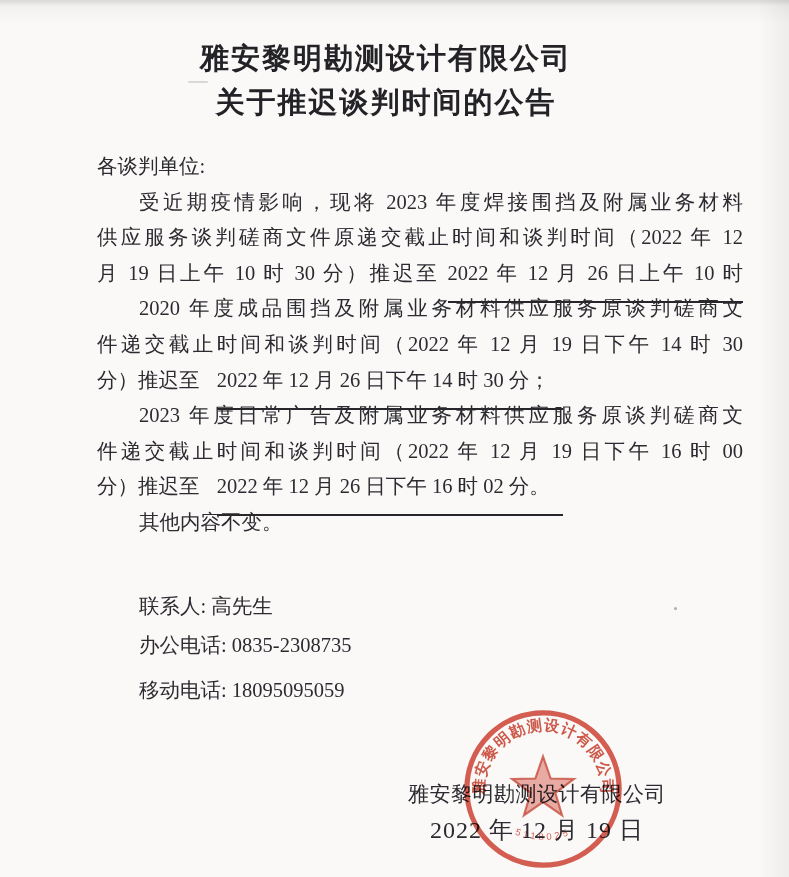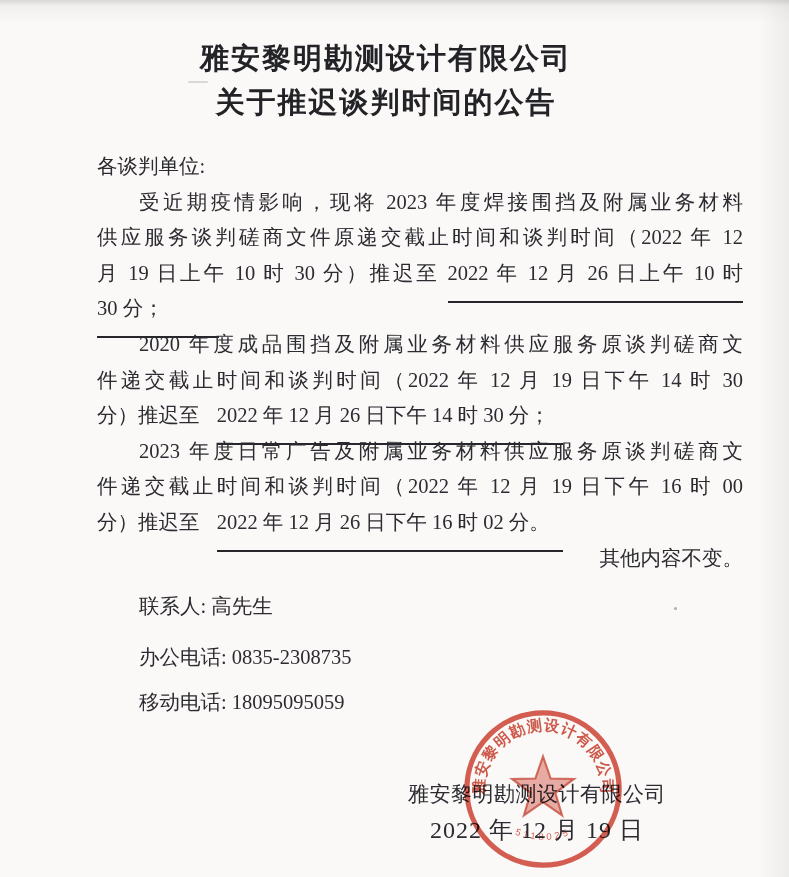--- a/index.html
+++ b/index.html
@@ -18,29 +18,29 @@
     font-family:"Liberation Sans","DejaVu Sans",sans-serif;
     font-weight:700; font-size:29px; color:#222227; letter-spacing:2px;
   }
   .title-wrap .t-line { line-height:44px; }
   .body-col {
     position:absolute; left:97px; top:149px; width:646px;
     font-size:20.5px; line-height:35.6px; color:#2b2b31;
   }
   .line { text-align:left; white-space:pre-wrap; }
   .line.fill { text-align:justify; text-align-last:justify; }
-  .line.indent { padding-left:42px;text-align:right; }
+  .line.indent { padding-left:42px; }
   .u { border-bottom:2px solid #26262b; padding-bottom:17px; }
   .u.pad-sm { padding-right:13px;margin-left:12px; }
   .u.pad-lg { padding-right:55px; }
   .contacts {
     position:absolute; left:139px; top:589px;
     font-size:20.5px; line-height:35.6px; color:#2b2b31;
   }
-  .contacts .c-line2 { margin-top:15px; }
+  .contacts .c-line2 { margin-top:3px; }
   .contacts .c-line3 { margin-top:10px; }
   .signature {
     position:absolute; left:408px; top:780px; width:258px;
     font-size:21px; color:#2b2b31; z-index:2;
   }
   .signature .company { letter-spacing:0.5px; }
   .signature .date { text-align:center; margin-top:6px; font-size:24px; letter-spacing:1px;font-family:Liberation Serif, serif; }
   .seal {
     position:absolute; left:459px; top:705px; width:168px; height:168px;
     z-index:3; mix-blend-mode:multiply; opacity:0.93;
@@ -63,21 +63,20 @@
 
   <div class="speck-1"></div>
   <div class="speck-2"></div>
 
   <div class="body-col">
     <div class="line">各谈判单位:</div>
 
     <div class="line fill indent">受近期疫情影响，现将 2023 年度焊接围挡及附属业务材料</div>
     <div class="line fill">供应服务谈判磋商文件原递交截止时间和谈判时间（2022 年 12</div>
     <div class="line fill"><span>月 19 日上午 10 时 30 分）推迟至 </span><span class="u">2022 年 12 月 26 日上午 10 时</span></div>
-    <div class="line"><span class="u pad-lg">30 分；</span></div>
 
     <div class="line fill indent">2020 年度成品围挡及附属业务材料供应服务原谈判磋商文</div>
     <div class="line fill">件递交截止时间和谈判时间（2022 年 12 月 19 日下午 14 时 30</div>
     <div class="line"><span>分）推迟至 </span><span class="u pad-sm">2022 年 12 月 26 日下午 14 时 30 分；</span></div>
 
     <div class="line fill indent">2023 年度日常广告及附属业务材料供应服务原谈判磋商文</div>
     <div class="line fill">件递交截止时间和谈判时间（2022 年 12 月 19 日下午 16 时 00</div>
     <div class="line"><span>分）推迟至 </span><span class="u pad-sm">2022 年 12 月 26 日下午 16 时 02 分。</span></div>
 
     <div class="line indent">其他内容不变。</div>

